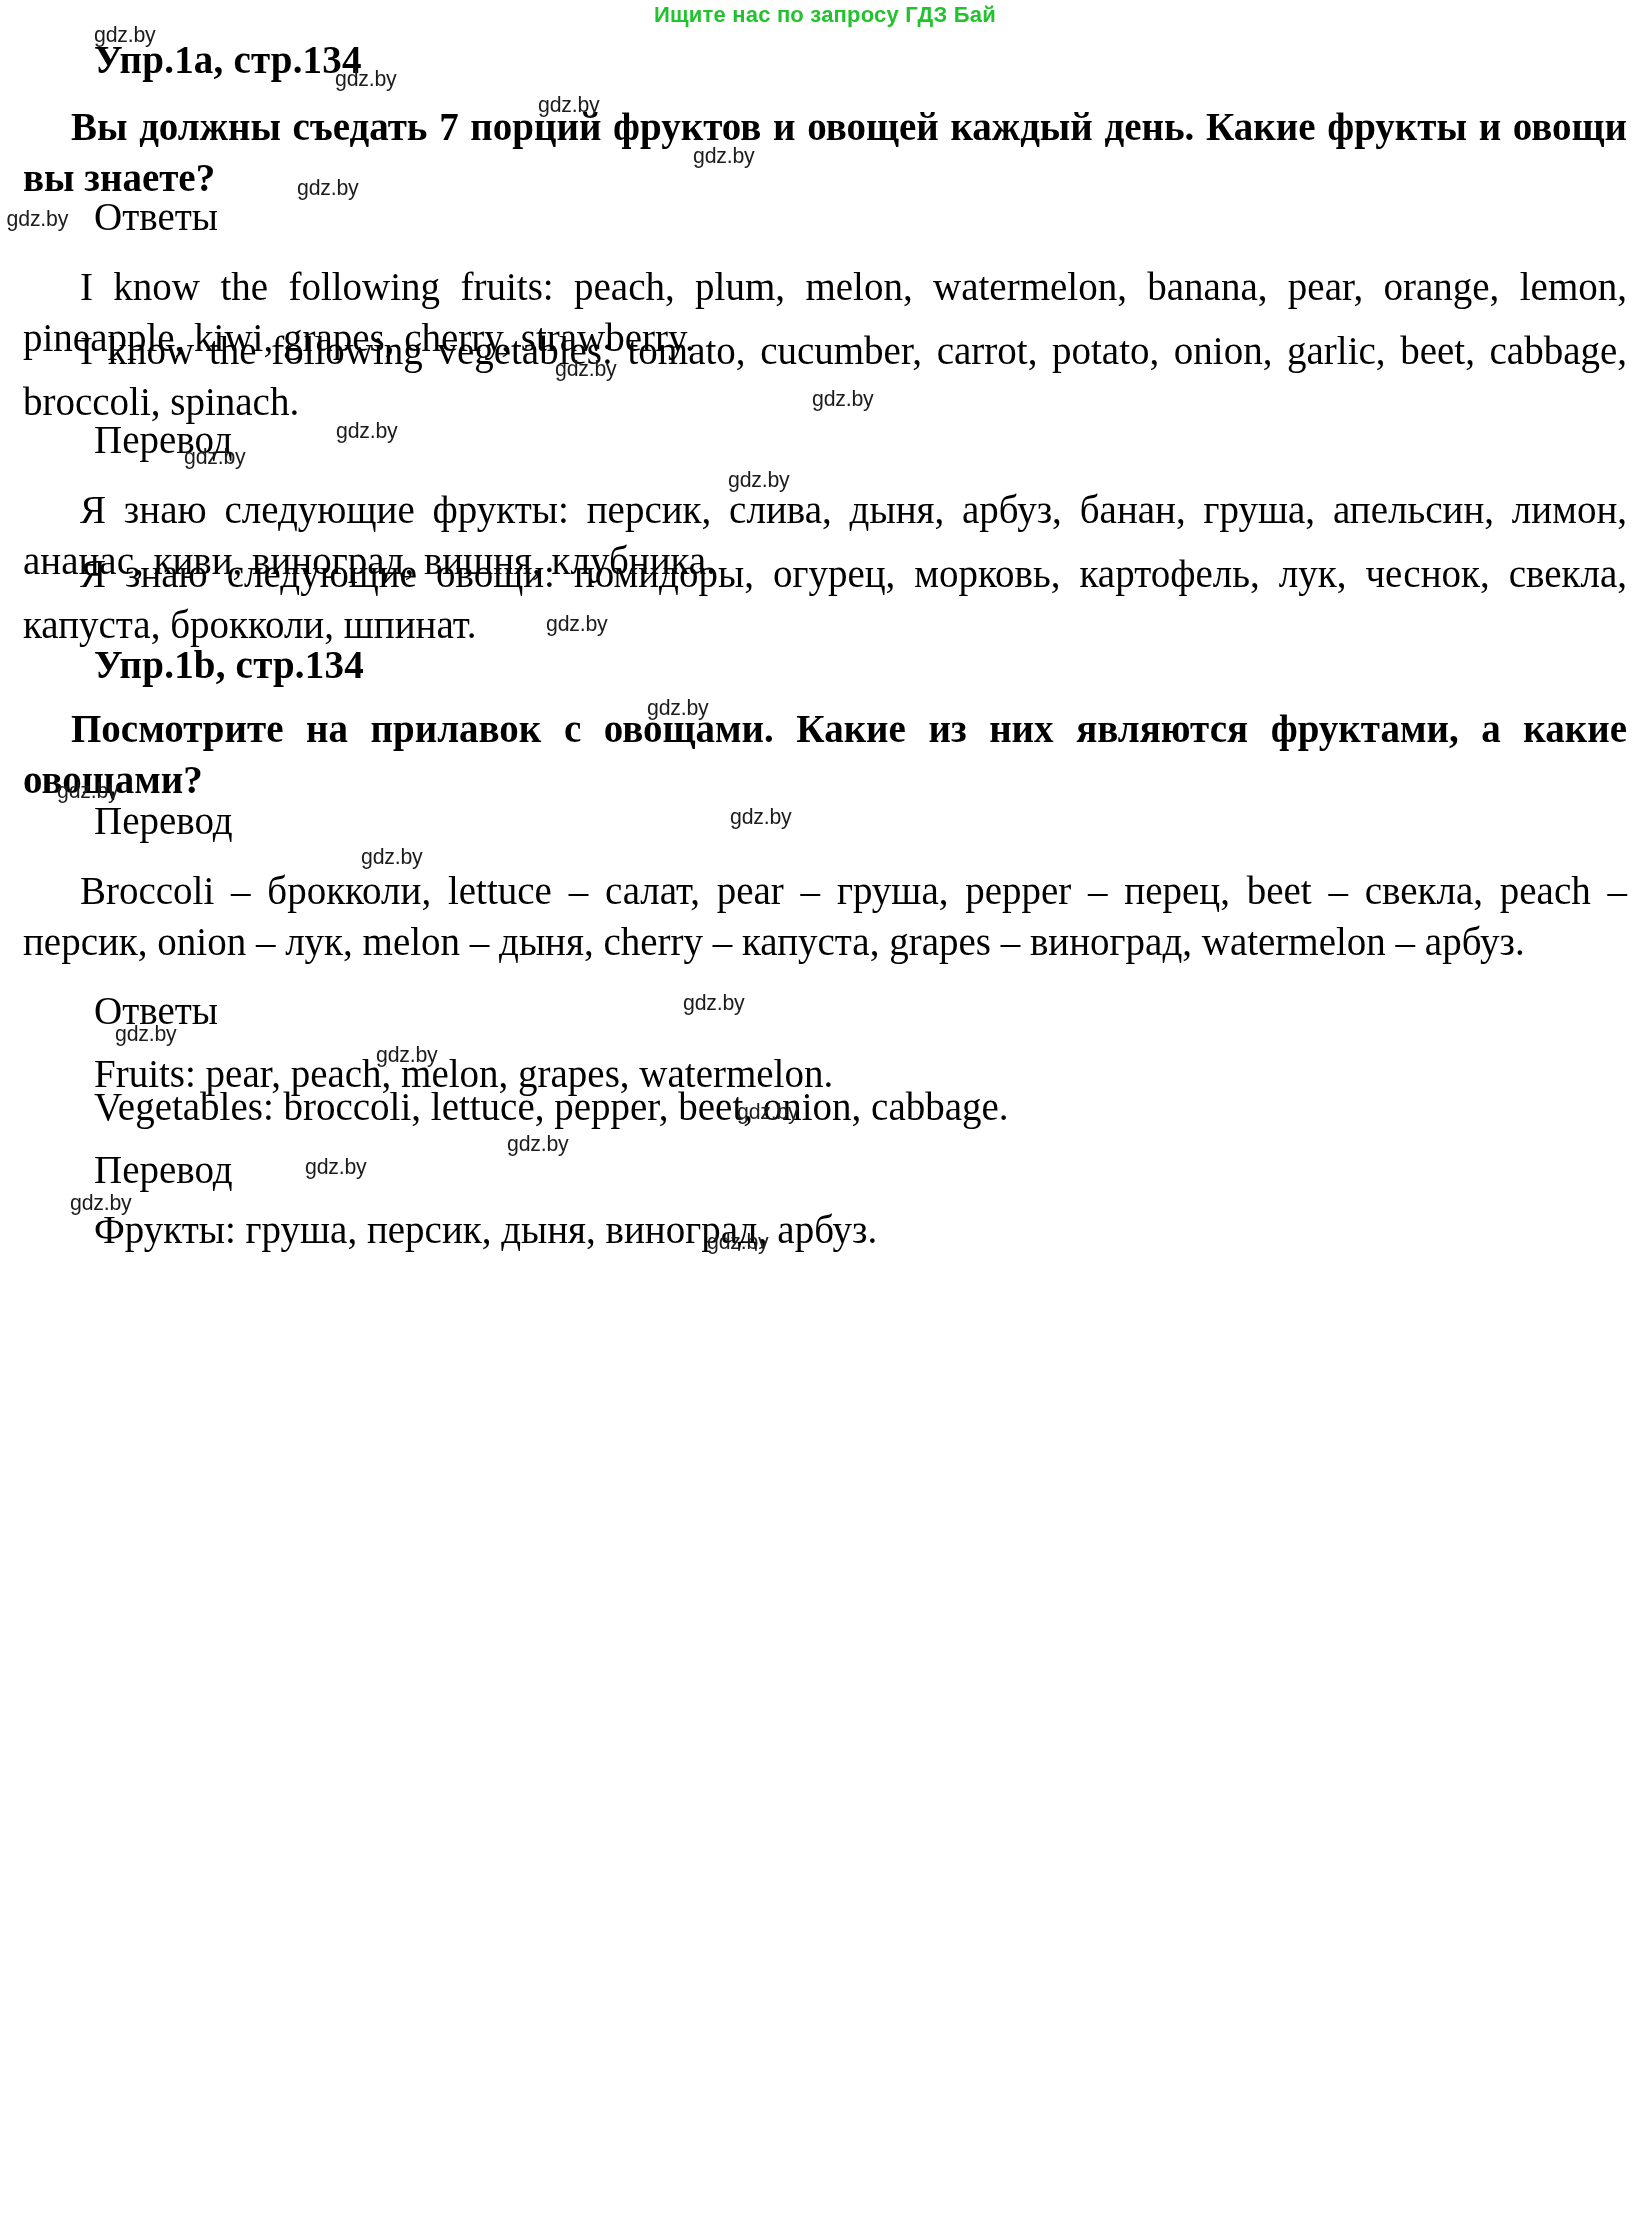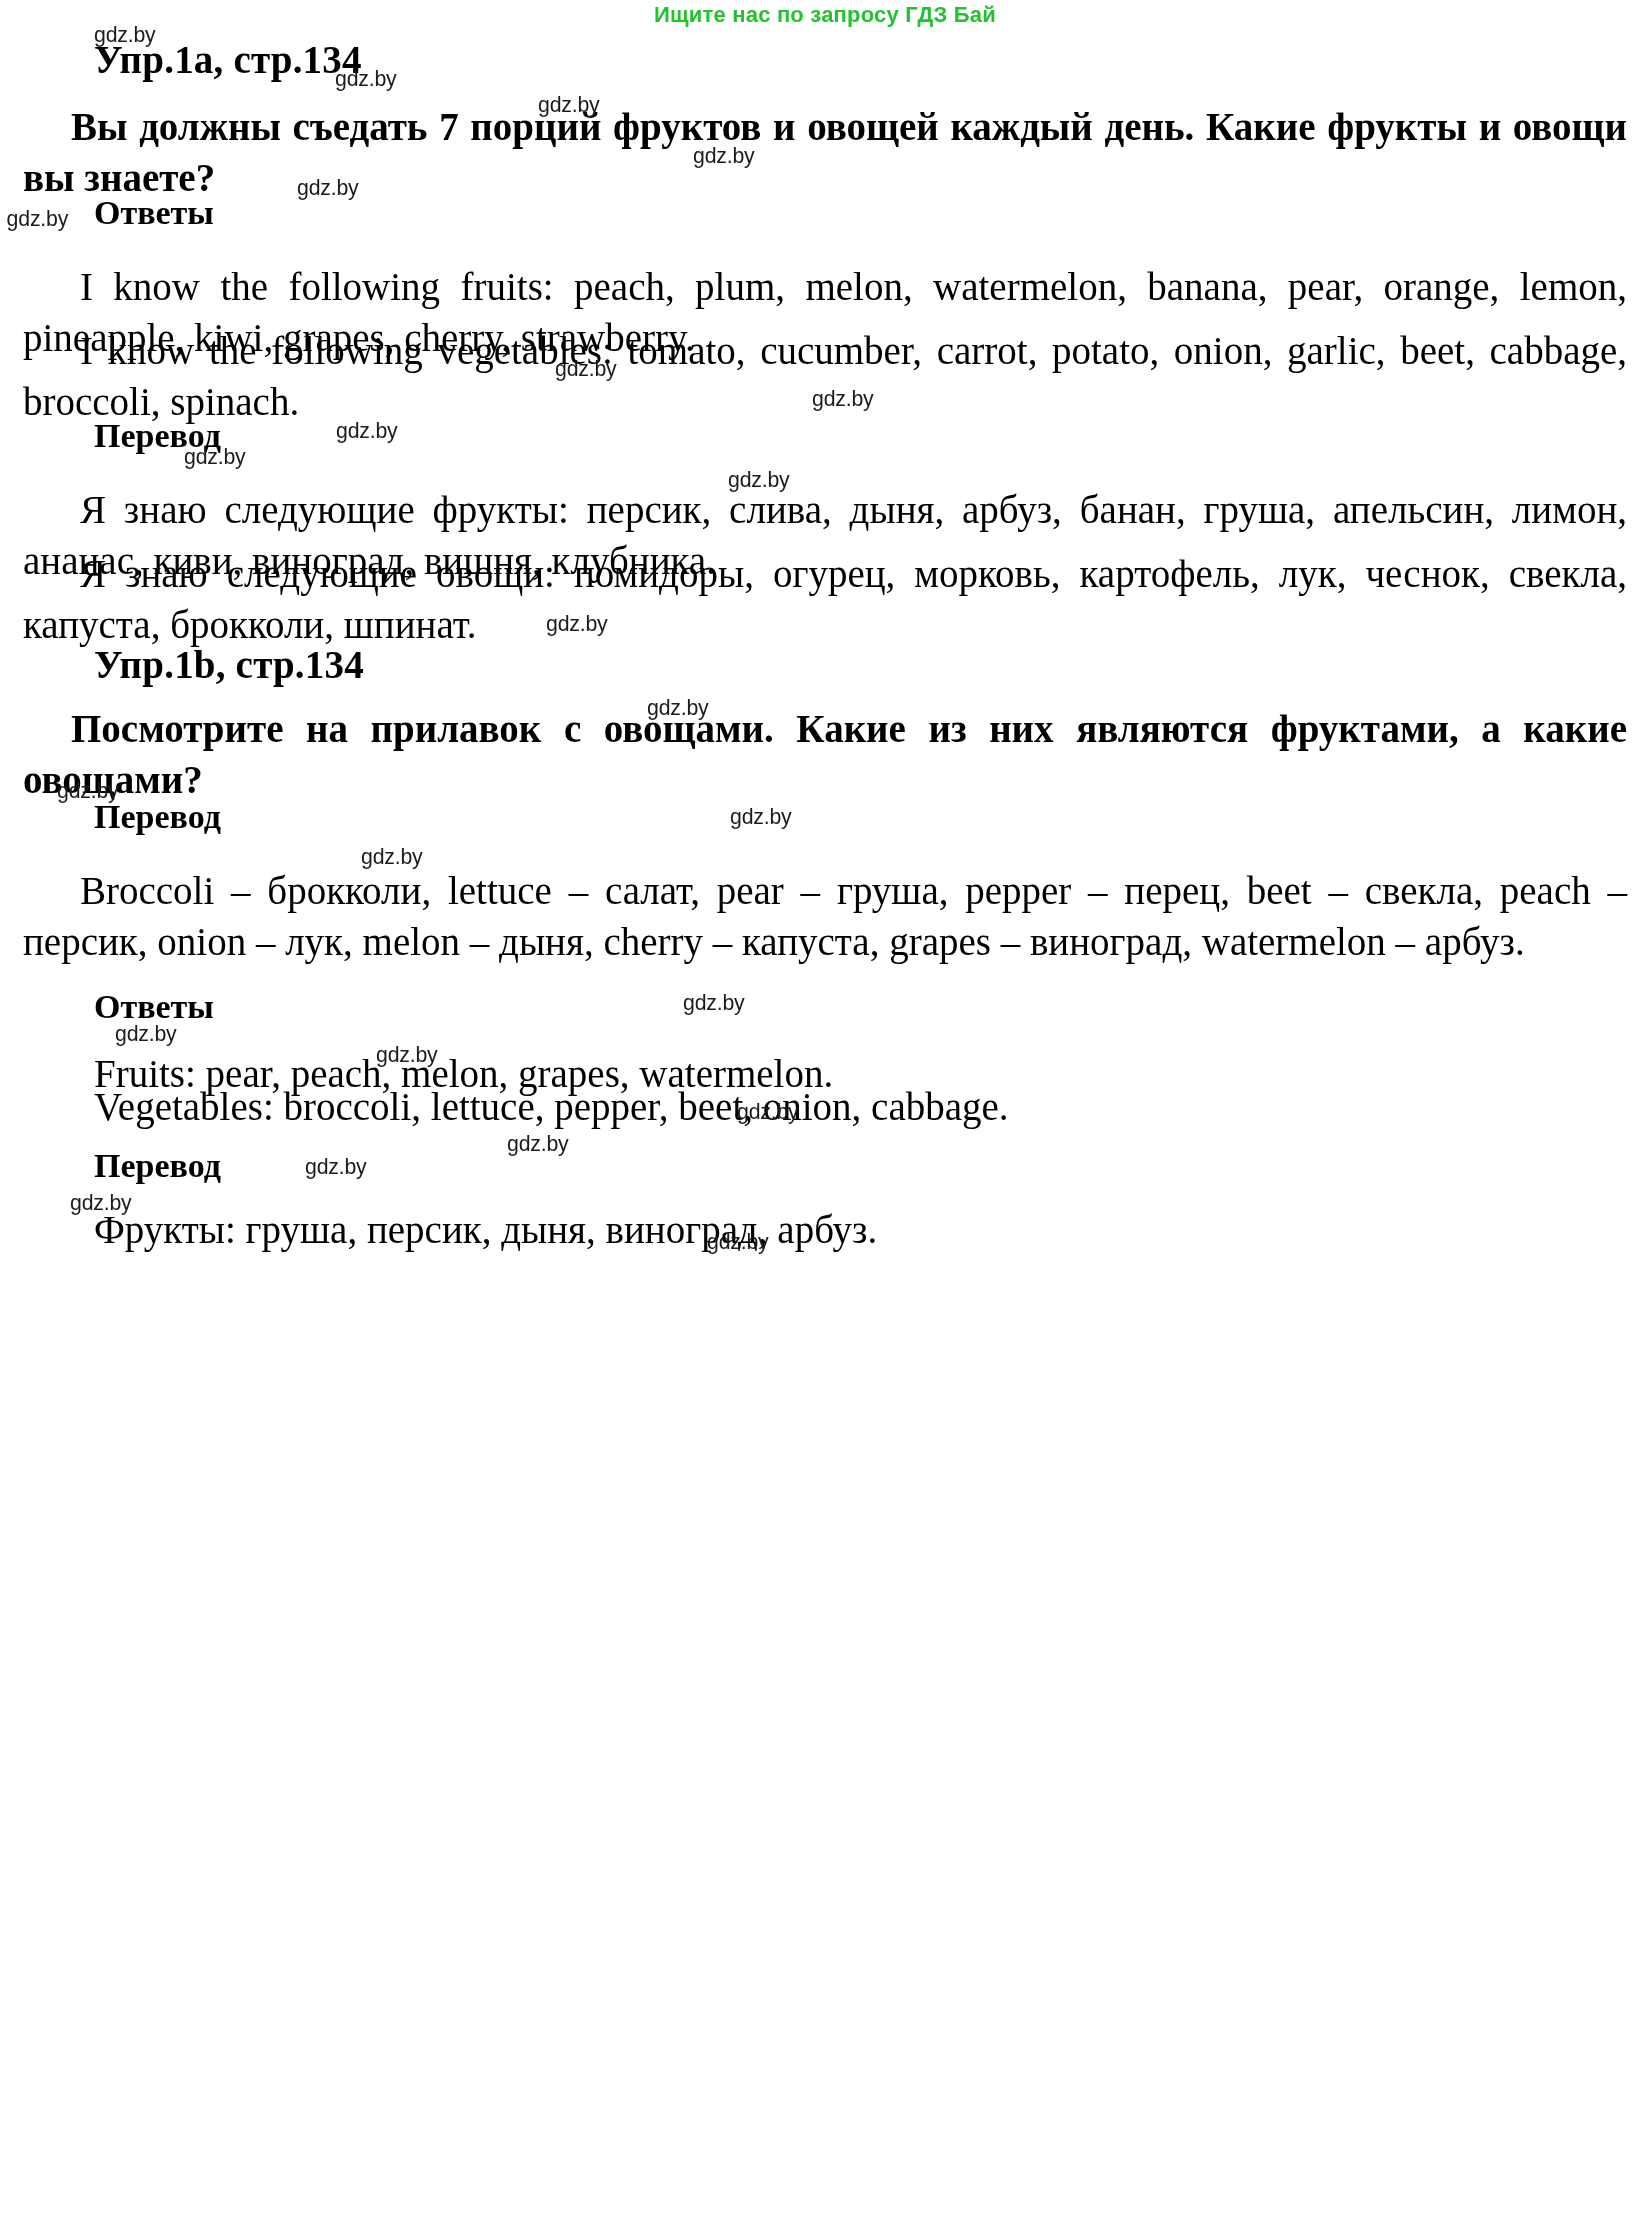--- a/index.html
+++ b/index.html
@@ -84,22 +84,22 @@
   .prompt {
     font-size: 39px;
     font-weight: 700;
     text-align: justify;
     text-justify: inter-word;
     line-height: 1.30;
     margin: 0;
   }
 
   .section-label {
-    font-size: 34px;
-    font-weight: 700;
+    font-size: 39px;
+    font-weight: 400;
     margin: 0;
   }
 
   .body-text {
     font-size: 39px;
     font-weight: 400;
     text-align: justify;
     text-justify: inter-word;
     line-height: 1.32;
     margin: 0;

